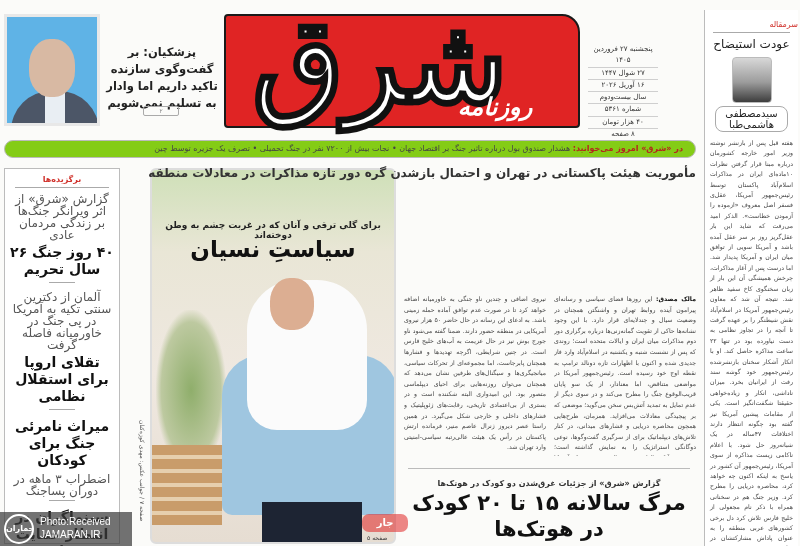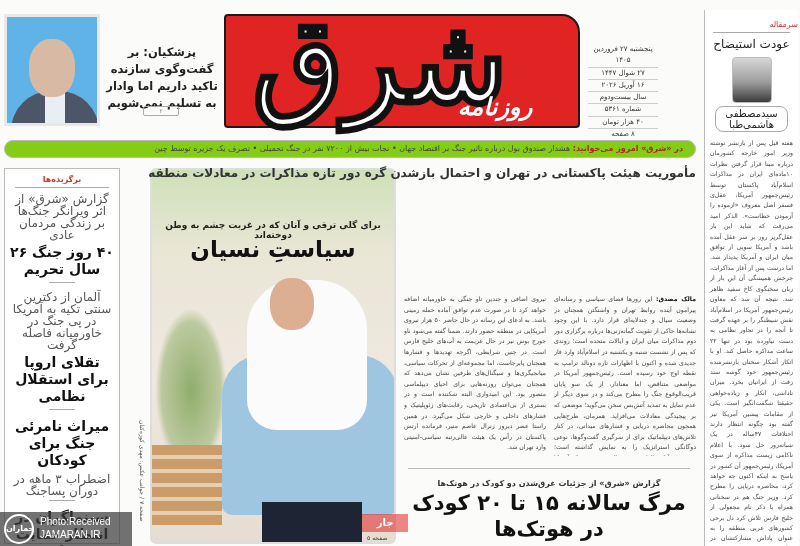--- a/index.html
+++ b/index.html
@@ -114,21 +114,21 @@
 
   
   .bottom-box {
     position: absolute; left: 408px; top: 468px; width: 282px; height: 78px;
     border-top: 1px solid #bbb;
   }
   .bottom-kicker { font-size: 8px; font-weight: bold; text-align: center; color: #333; margin-top: 10px; }
   .bottom-head { font-size: 21px; font-weight: bold; text-align: center; color: #111; line-height: 26px; margin-top: 2px; }
   .jar-tag {
     position: absolute; left: 362px; top: 514px; width: 46px; height: 18px;
-    background: rgba(224, 36, 36, 0.55); color: #fff; font-size: 10px; font-weight: bold; text-align: center; line-height: 18px;
+    background: rgba(224, 36, 36, 0.55); color: #fff; font-size: 10px; font-weight: bold; text-align: center; line-height: 18px; border-radius: 7px;
   }
   .jar-page { position: absolute; left: 367px; top: 534px; font-size: 6px; color: #333; }
 
   
   .editorial {
     position: absolute; left: 704px; top: 10px; width: 94px; height: 536px;
     border-left: 1px solid #bcbcbc; background: #fff;
   }
   .ed-label { color: #d0302a; font-size: 8px; text-align: right; margin-top: 10px; }
   .ed-rule { height: 1px; background: #aaa; margin: 3px 8px; }

